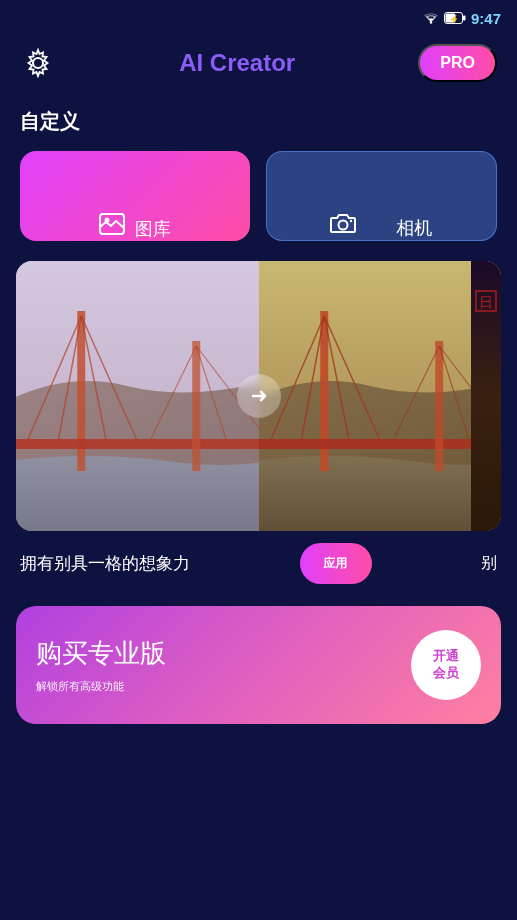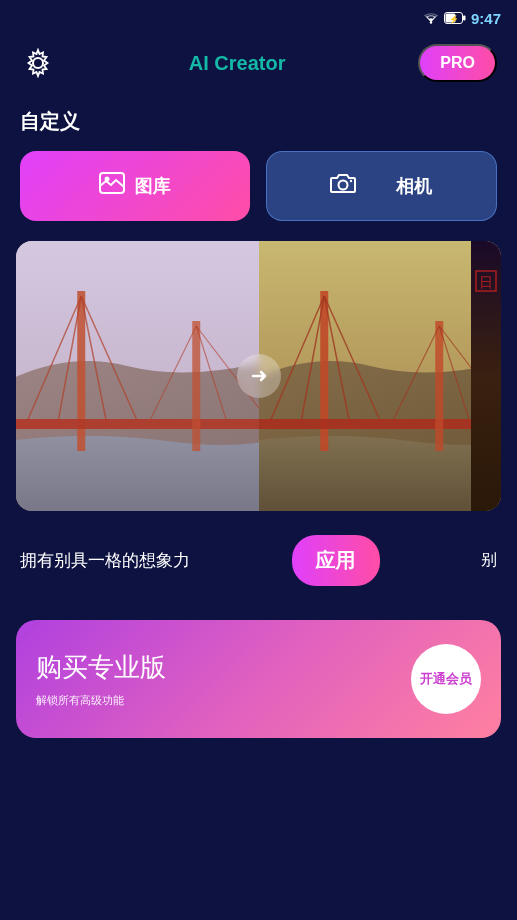--- a/index.html
+++ b/index.html
@@ -46,23 +46,23 @@
 
     .gear-icon {
       width: 36px;
       height: 36px;
       display: flex;
       align-items: center;
       justify-content: center;
     }
 
     .header-title {
-      font-size: 20px;
-      font-weight: bold;
-      color: #14b8a6;
+      font-size: 24px;
+      font-weight: bold;
+      color: #8b5cf6;
     }
 
     .pro-badge {
       background: linear-gradient(90deg, #e040fb, #ff4da6);
       border-radius: 20px;
       padding: 8px 20px;
       font-size: 16px;
       font-weight: bold;
       color: white;
     }
@@ -78,29 +78,29 @@
     
     .action-buttons {
       display: flex;
       gap: 16px;
       padding: 0 20px;
       margin-bottom: 20px;
     }
 
     .action-btn {
       flex: 1;
-      height: 70px;
+      height: 90px;
       border-radius: 16px;
       border: none;
       display: flex;
-      align-items: center;
+      align-items: flex-end;
       justify-content: center;
       gap: 10px;
       font-size: 18px;
-      font-weight: bold;
+      font-weight: normal;
       color: white;
       cursor: pointer;
     }
 
     .btn-gallery {
       background: linear-gradient(135deg, #e040fb, #ff4da6);
     }
 
     .btn-camera {
       background: rgba(100, 160, 255, 0.35);
@@ -174,35 +174,35 @@
       height: 100%;
       background: linear-gradient(160deg, #2a1a3a 0%, #4a3020 50%, #3a2818 100%);
       border-radius: 0 16px 16px 0;
     }
 
     
     .bottom-row {
       display: flex;
       align-items: center;
       justify-content: space-between;
-      padding: 24px 20px;
+      padding: 12px 20px;
       gap: 8px;
     }
 
     .bottom-text {
       font-size: 17px;
       color: white;
       font-weight: 500;
     }
 
     .apply-btn {
       background: linear-gradient(90deg, #e040fb, #ff4da6);
       border-radius: 24px;
       padding: 12px 24px;
-      font-size: 20px;
+      font-size: 12px;
       font-weight: bold;
       color: white;
       border: none;
       cursor: pointer;
       white-space: nowrap;
     }
 
     .more-text {
       font-size: 16px;
       color: white;
@@ -238,20 +238,21 @@
     }
 
     .pro-card-btn {
       width: 70px;
       height: 70px;
       border-radius: 50%;
       background: white;
       display: flex;
       align-items: center;
       justify-content: center;
+      flex-direction: column;
       font-size: 13px;
       color: #cc40d0;
       font-weight: bold;
       border: none;
       cursor: pointer;
       text-align: center;
       line-height: 1.3;
     }
   </style>
 </head>

